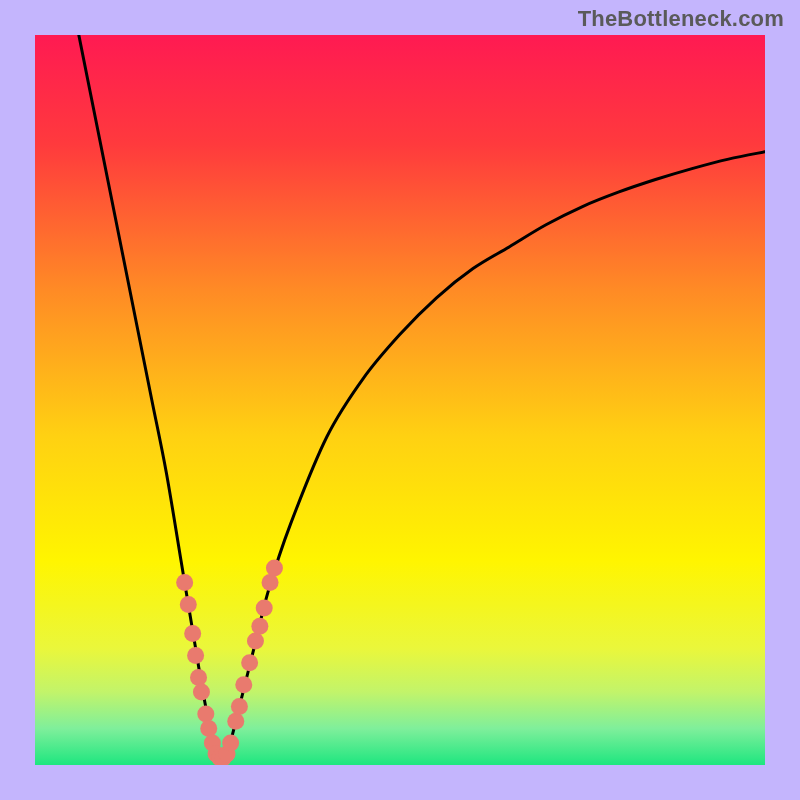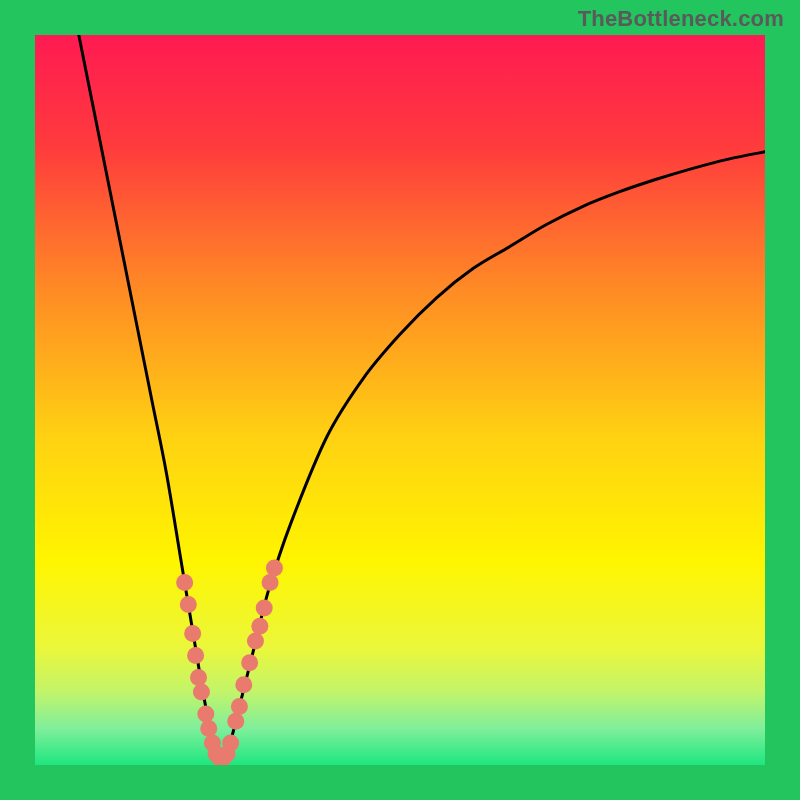--- a/index.html
+++ b/index.html
@@ -9,21 +9,21 @@
     height: 800px;
     background: #000;
     overflow: hidden;
   }
   .frame {
     position: absolute;
     left: 0;
     top: 0;
     width: 800px;
     height: 800px;
-    background: #22c55e;
+    background: #c4b5fd;
   }
   .plot-area {
     position: absolute;
     left: 35px;
     top: 35px;
     width: 730px;
     height: 730px;
     overflow: hidden;
   }
   .watermark {

